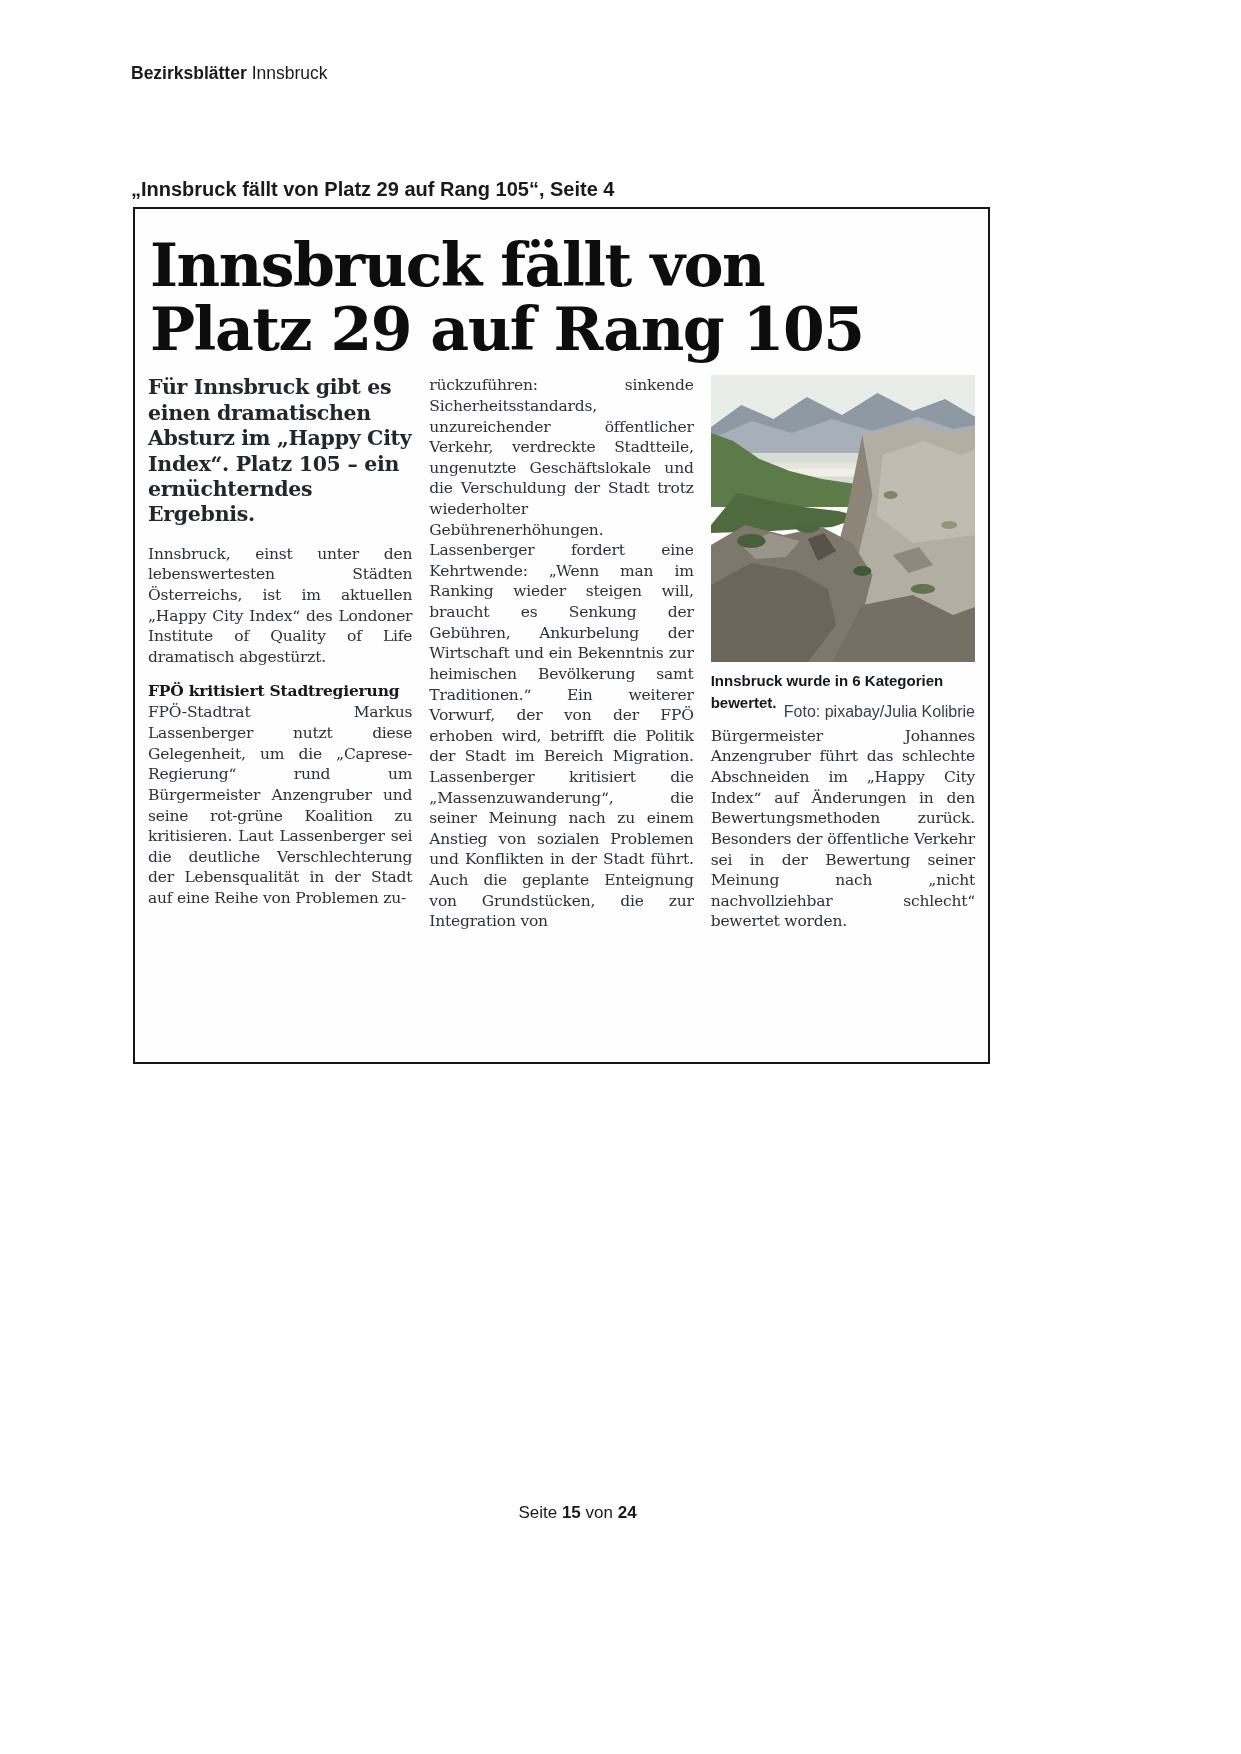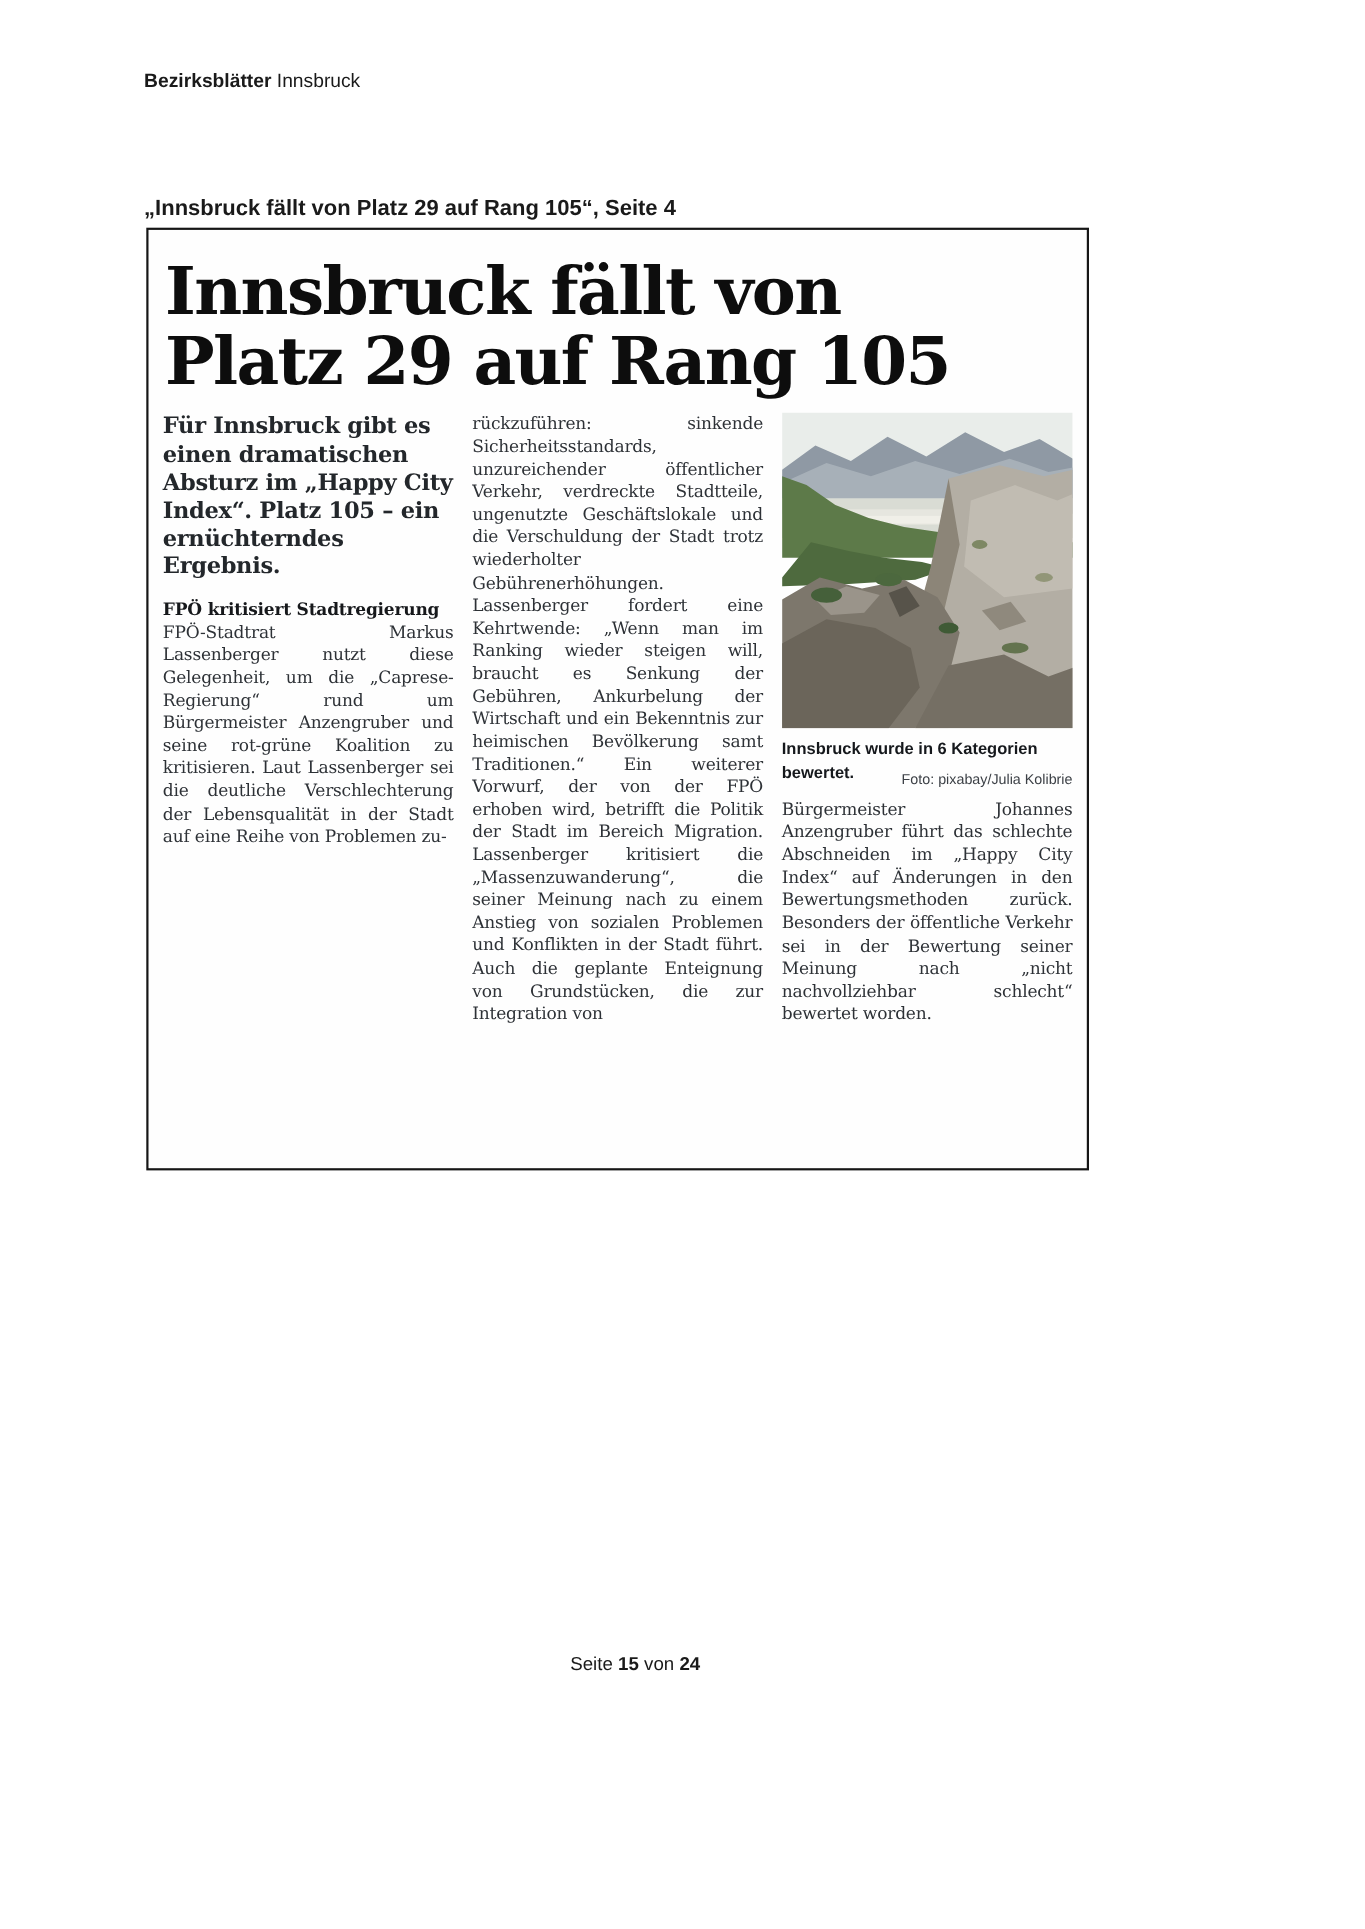--- a/index.html
+++ b/index.html
@@ -82,21 +82,21 @@
     font-family:"Liberation Sans", sans-serif;
     font-weight:bold;
     font-size:15px;
     line-height:1.45;
     color:#15181c;
     margin:8px 0 12px 0;
   }
   .credit {
     float:right;
     font-weight:normal;
-    font-size:13px;
+    font-size:16px;
     color:#3c4046;
     margin-top:8px;
   }
 
   
   .footer {
     position:absolute; left:0; right:0; top:1503px;
     text-align:center;
     font-size:17px; color:#1a1a1a;
   }
@@ -119,20 +119,21 @@
 
     <div class="headline">
       <div>Innsbruck fällt von</div>
       <div>Platz 29 auf Rang 105</div>
     </div>
 
     <div class="cols">
 
       <div class="col">
         <div class="lead">Für Innsbruck gibt es einen dramatischen Absturz im „Happy City Index“. Platz 105 – ein ernüchterndes Ergebnis.</div>
+        <div class="body-text">Innsbruck, einst unter den lebenswertesten Städten Österreichs, ist im aktuellen „Happy City Index“ des Londoner Institute of Quality of Life dramatisch abgestürzt.</div>
         <div class="subhead">FPÖ kritisiert Stadtregierung</div>
         <div class="body-text">FPÖ-Stadtrat Markus Lassenberger nutzt diese Gelegenheit, um die „Caprese-Regierung“ rund um Bürgermeister Anzengruber und seine rot-grüne Koalition zu kritisieren. Laut Lassenberger sei die deutliche Verschlechterung der Lebensqualität in der Stadt auf eine Reihe von Problemen zu-</div>
       </div>
 
       <div class="col">
         <div class="body-text">rückzuführen: sinkende Sicherheitsstandards, unzureichender öffentlicher Verkehr, verdreckte Stadtteile, ungenutzte Geschäftslokale und die Verschuldung der Stadt trotz wiederholter Gebührenerhöhungen. Lassenberger fordert eine Kehrtwende: „Wenn man im Ranking wieder steigen will, braucht es Senkung der Gebühren, Ankurbelung der Wirtschaft und ein Bekenntnis zur heimischen Bevölkerung samt Traditionen.“ Ein weiterer Vorwurf, der von der FPÖ erhoben wird, betrifft die Politik der Stadt im Bereich Migration. Lassenberger kritisiert die „Massenzuwanderung“, die seiner Meinung nach zu einem Anstieg von sozialen Problemen und Konflikten in der Stadt führt. Auch die geplante Enteignung von Grundstücken, die zur Integration von</div>
       </div>
 
       <div class="col">
         <svg class="photo" viewBox="0 0 262 287" preserveAspectRatio="none" aria-hidden="true">

